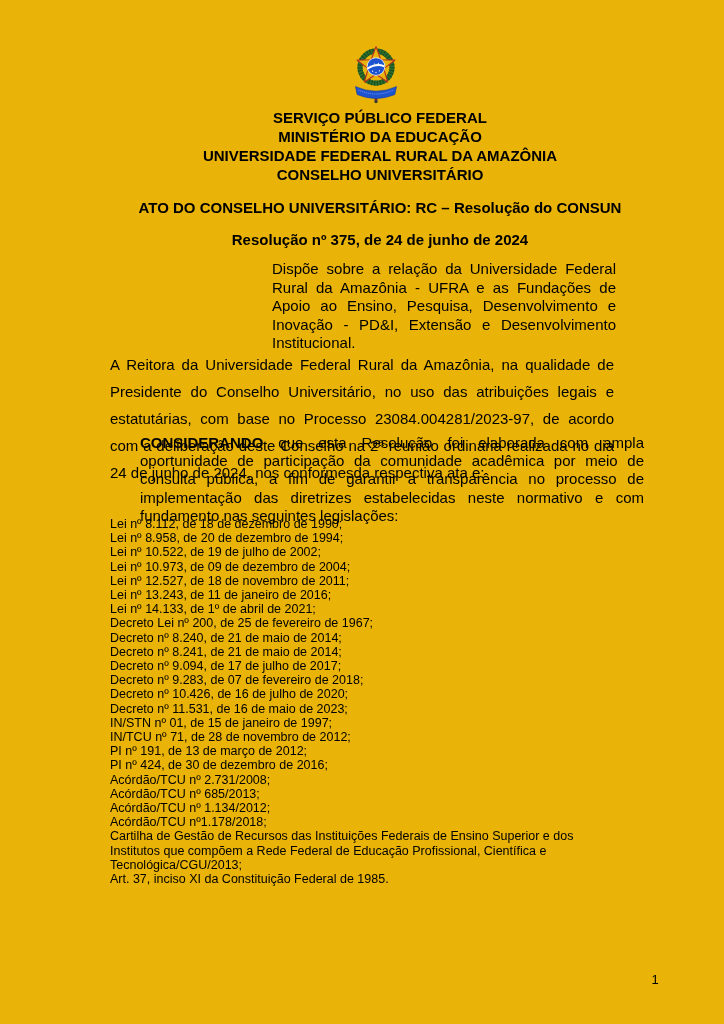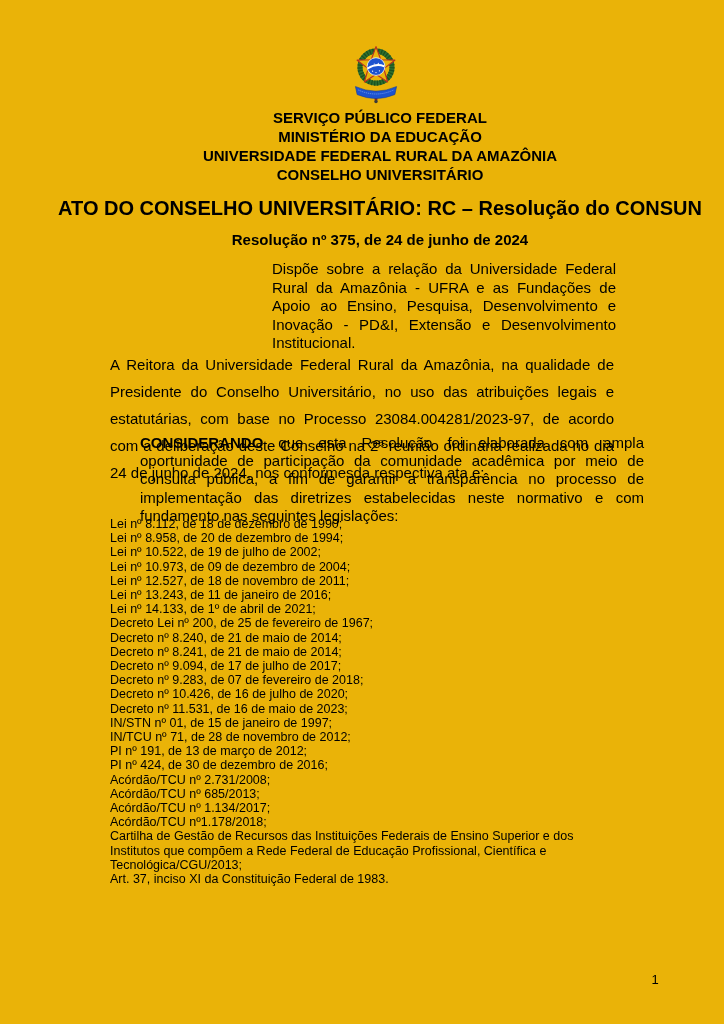--- a/index.html
+++ b/index.html
@@ -32,21 +32,21 @@
   }
   .header {
     top: 108px;
     font-weight: bold;
     font-size: 15px;
     line-height: 19px;
   }
   .doc-title {
     top: 199px;
     font-weight: bold;
-    font-size: 20px;
+    font-size: 15px;
     line-height: 18px;
   }
   .doc-subtitle {
     top: 231px;
     font-weight: bold;
     font-size: 15px;
     line-height: 18px;
   }
   .ementa {
     position: absolute;
@@ -182,24 +182,24 @@
       <div class="law-item">IN/TCU nº 71, de 28 de novembro de 2012;</div>
 
       <div class="law-item">PI nº 191, de 13 de março de 2012;</div>
 
       <div class="law-item">PI nº 424, de 30 de dezembro de 2016;</div>
 
       <div class="law-item">Acórdão/TCU nº 2.731/2008;</div>
 
       <div class="law-item">Acórdão/TCU nº 685/2013;</div>
 
-      <div class="law-item">Acórdão/TCU nº 1.134/2017;</div>
+      <div class="law-item">Acórdão/TCU nº 1.134/2012;</div>
 
       <div class="law-item">Acórdão/TCU nº1.178/2018;</div>
 
       <div class="law-item">Cartilha de Gestão de Recursos das Instituições Federais de Ensino Superior e dos Institutos que compõem a Rede Federal de Educação Profissional, Científica e Tecnológica/CGU/2013;</div>
 
-      <div class="law-item">Art. 37, inciso XI da Constituição Federal de 1983.</div>
+      <div class="law-item">Art. 37, inciso XI da Constituição Federal de 1985.</div>
     </div>
 
   <div class="page-number">1</div>
 
 </div>
 
 </body></html>

